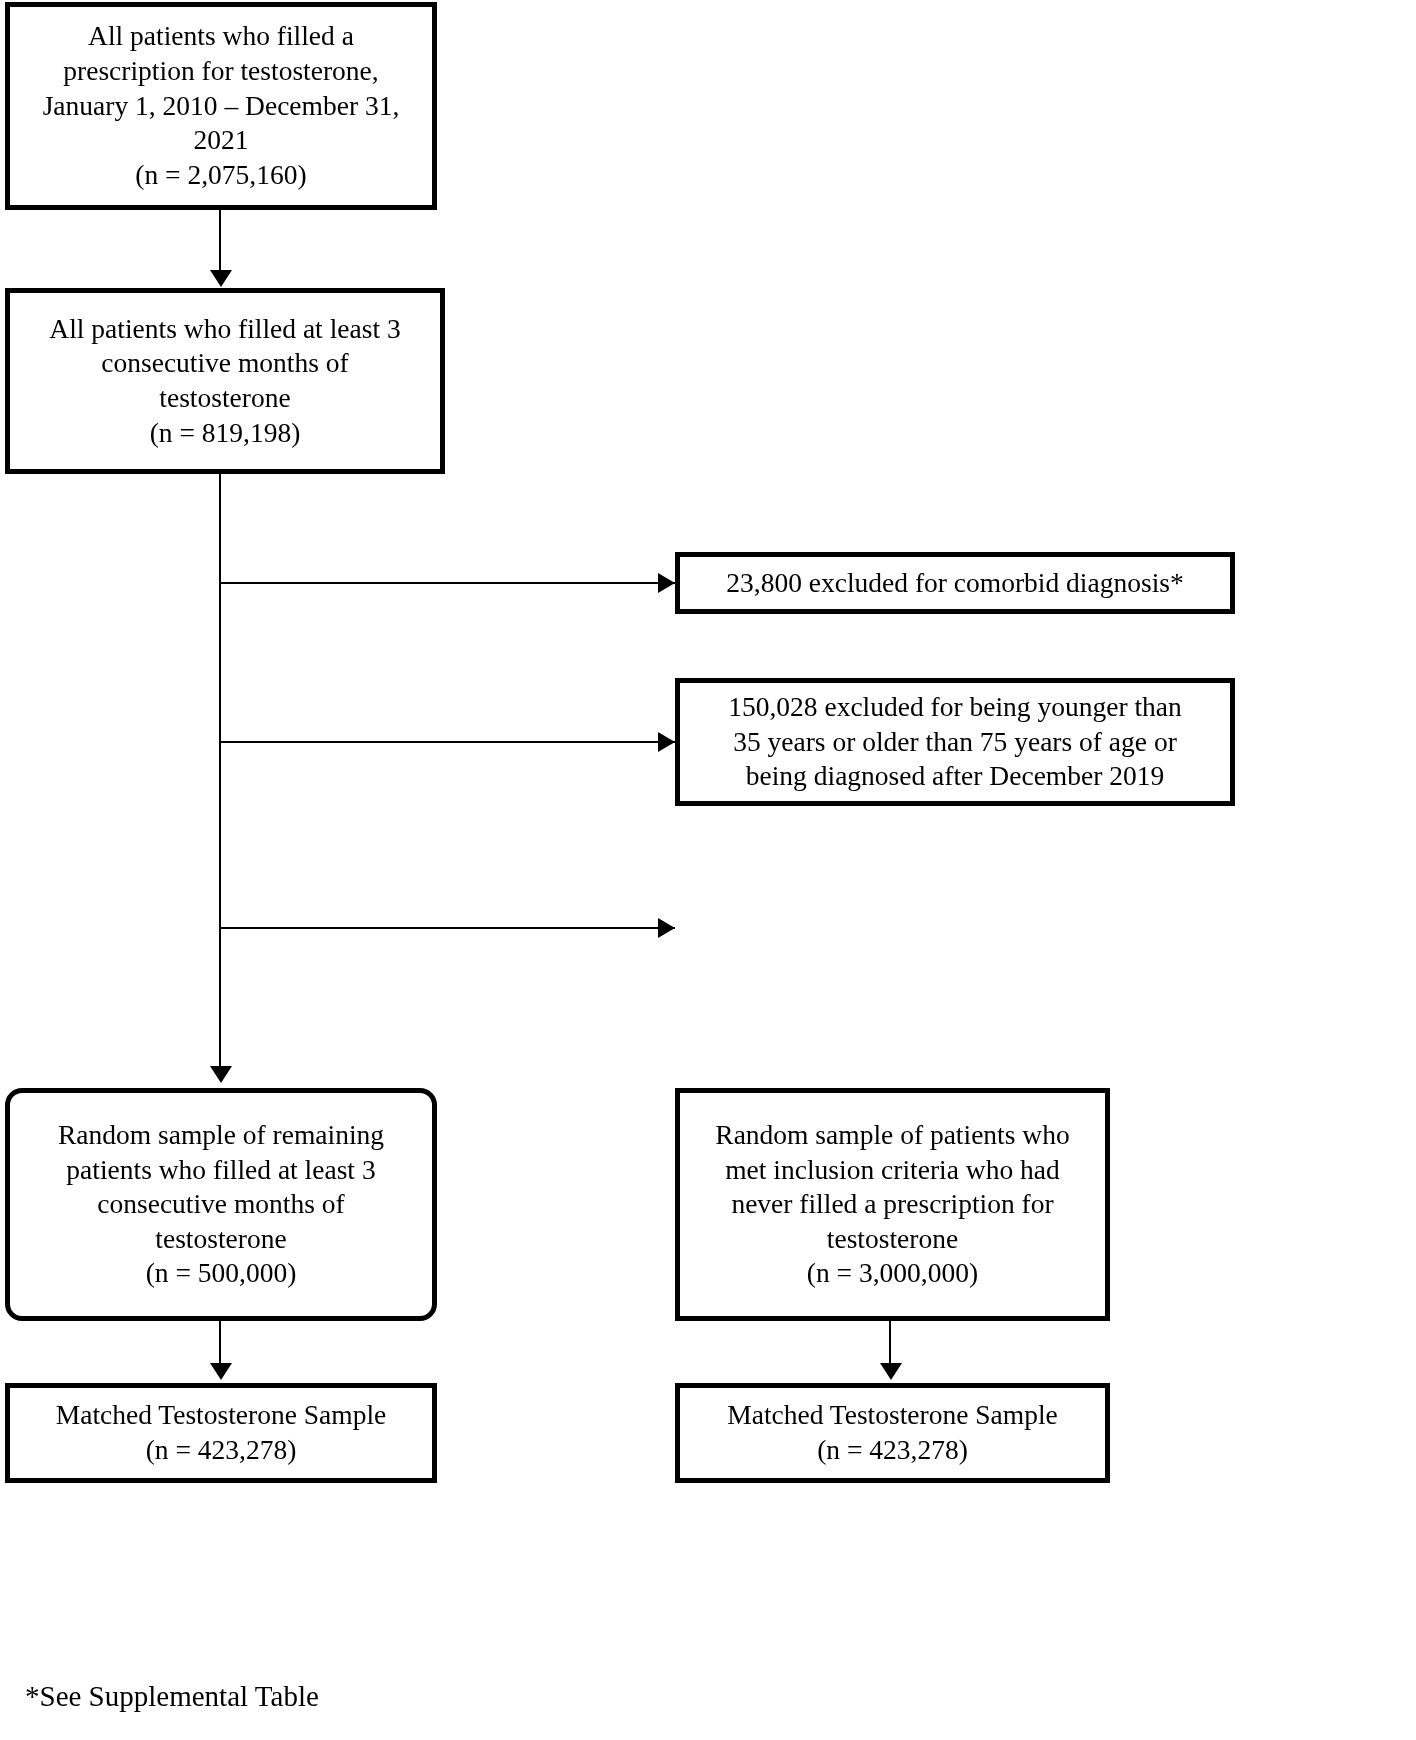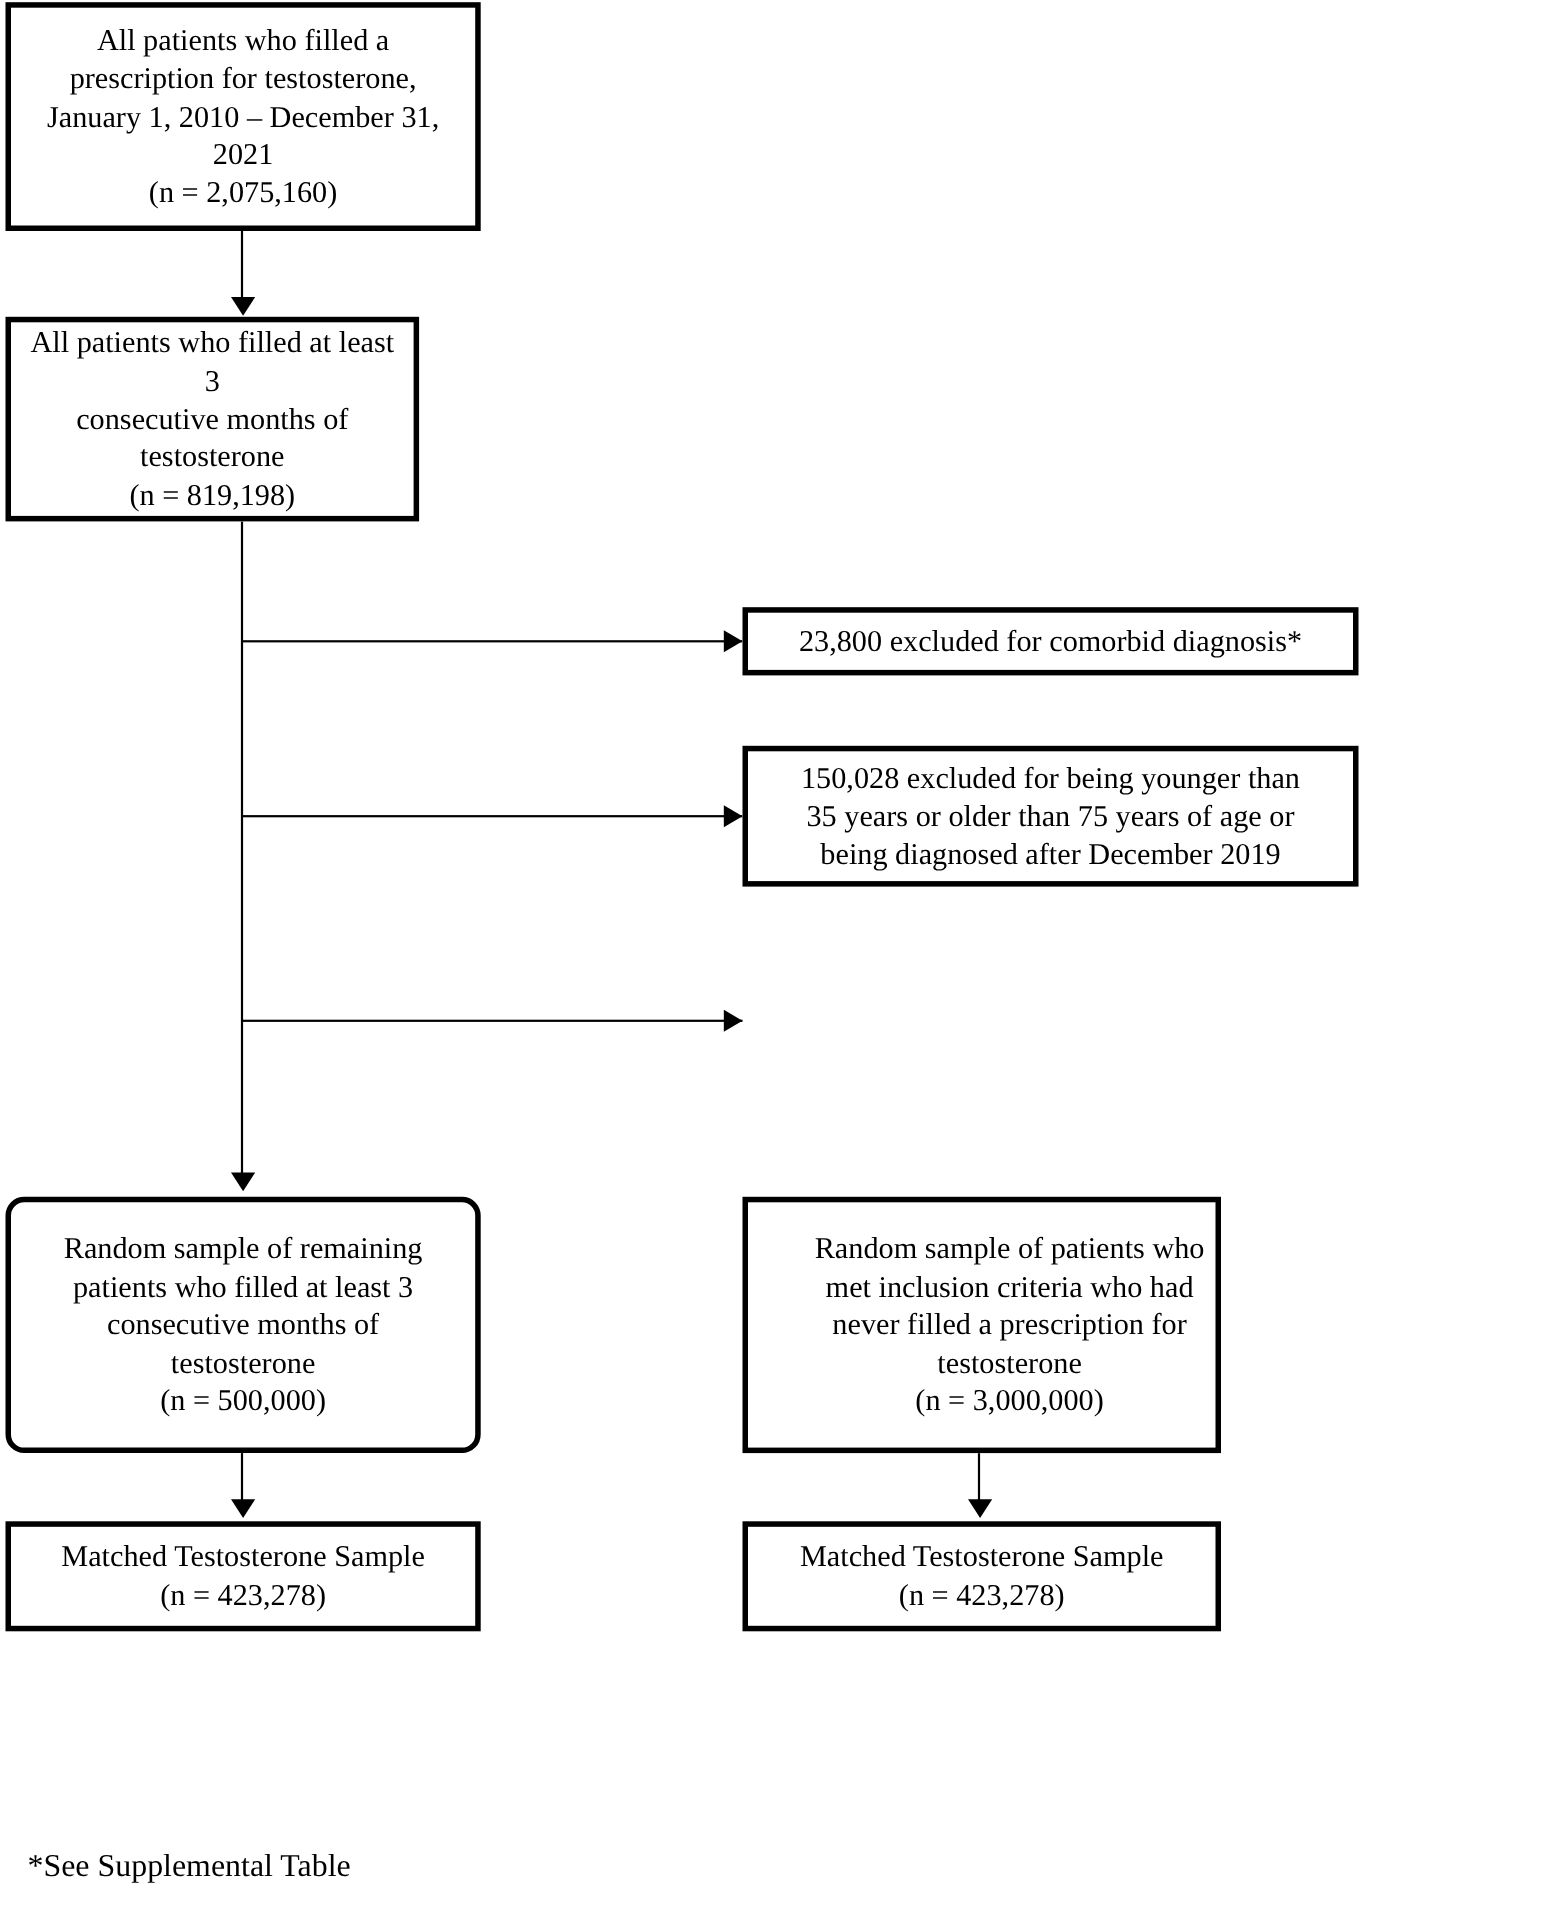--- a/index.html
+++ b/index.html
@@ -7,31 +7,31 @@
        font-family:"Liberation Serif","DejaVu Serif",serif;color:#000;}
   .canvas{position:absolute;left:0;top:0;width:1416px;height:1740px;}
 
   .box{position:absolute;box-sizing:border-box;border:5px solid #000;
        background:#fff;display:flex;align-items:center;justify-content:center;
        text-align:center;line-height:1.26;font-size:27.5px;}
   .box span{display:block;padding:0 10px;}
 
   
   #b1{left:5px;  top:2px;    width:432px; height:208px;}
-  #b2{left:5px;  top:288px;  width:376px; height:186px;}
+  #b2{left:5px;  top:288px;  width:440px; height:186px;}
   #b3{left:5px;  top:1088px; width:432px; height:233px;border-radius:17px;}
   #b4{left:5px;  top:1383px; width:432px; height:100px;}
 
   
   #e1{left:675px; top:552px;  width:560px; height:62px;}
   #e2{left:675px; top:678px;  width:560px; height:128px;}
   #e3{left:675px; top:862px;  width:602px; height:132px;}
 
   
-  #r1{left:675px; top:1088px; width:435px; height:233px;justify-content:flex-end;}
+  #r1{left:675px; top:1088px; width:435px; height:233px;}
   #r2{left:675px; top:1383px; width:435px; height:100px;}
 
   
   .vline{position:absolute;width:2px;background:#000;}
   .hline{position:absolute;height:2px;background:#000;}
   .arrow-d{position:absolute;width:0;height:0;
            border-left:11px solid transparent;border-right:11px solid transparent;
            border-top:17px solid #000;}
   .arrow-r{position:absolute;width:0;height:0;
            border-top:10px solid transparent;border-bottom:10px solid transparent;

